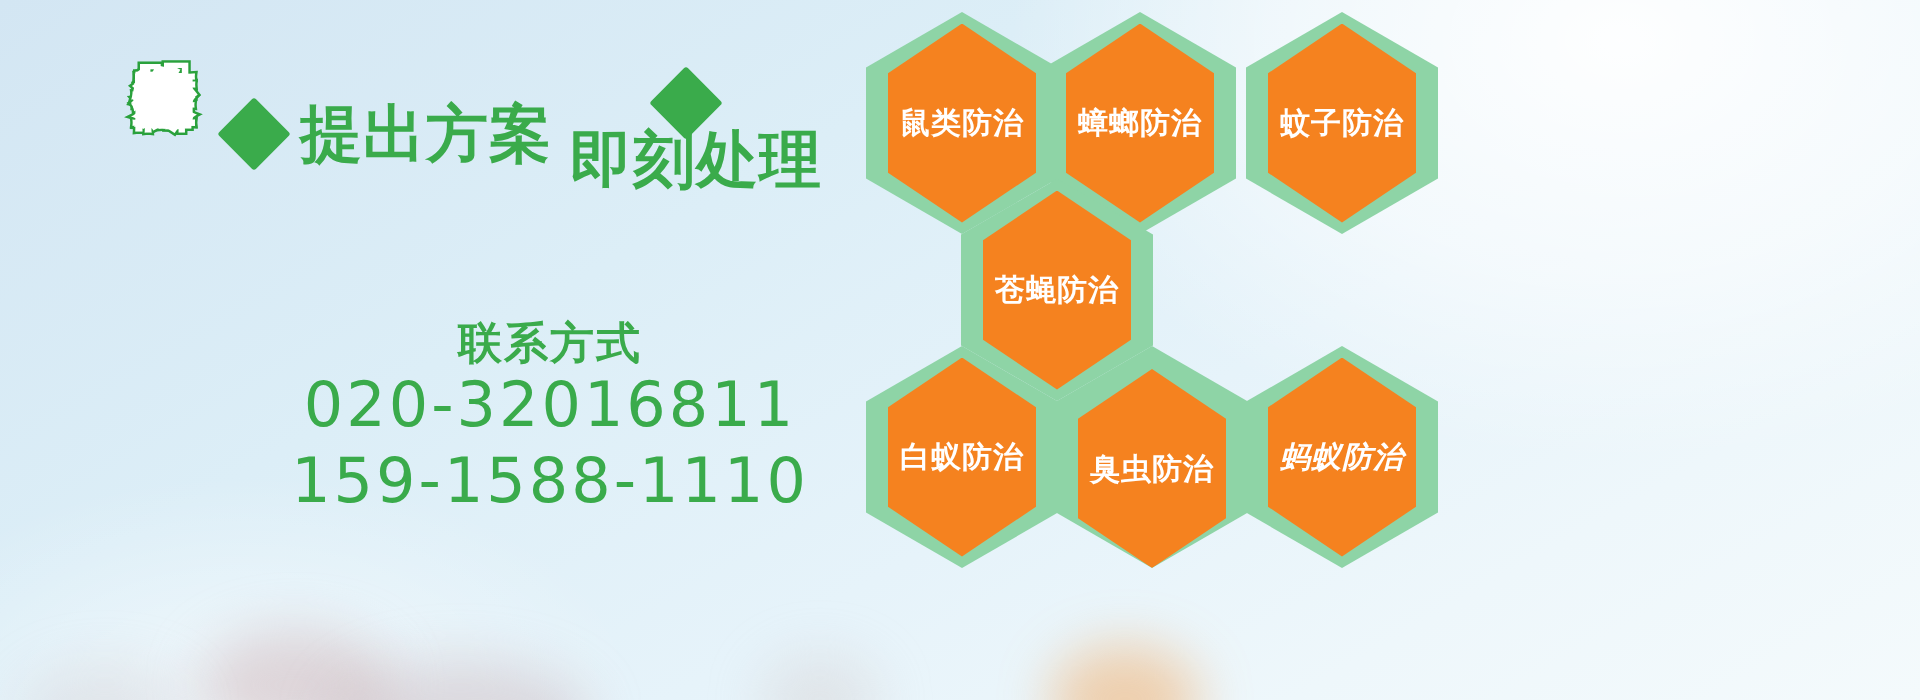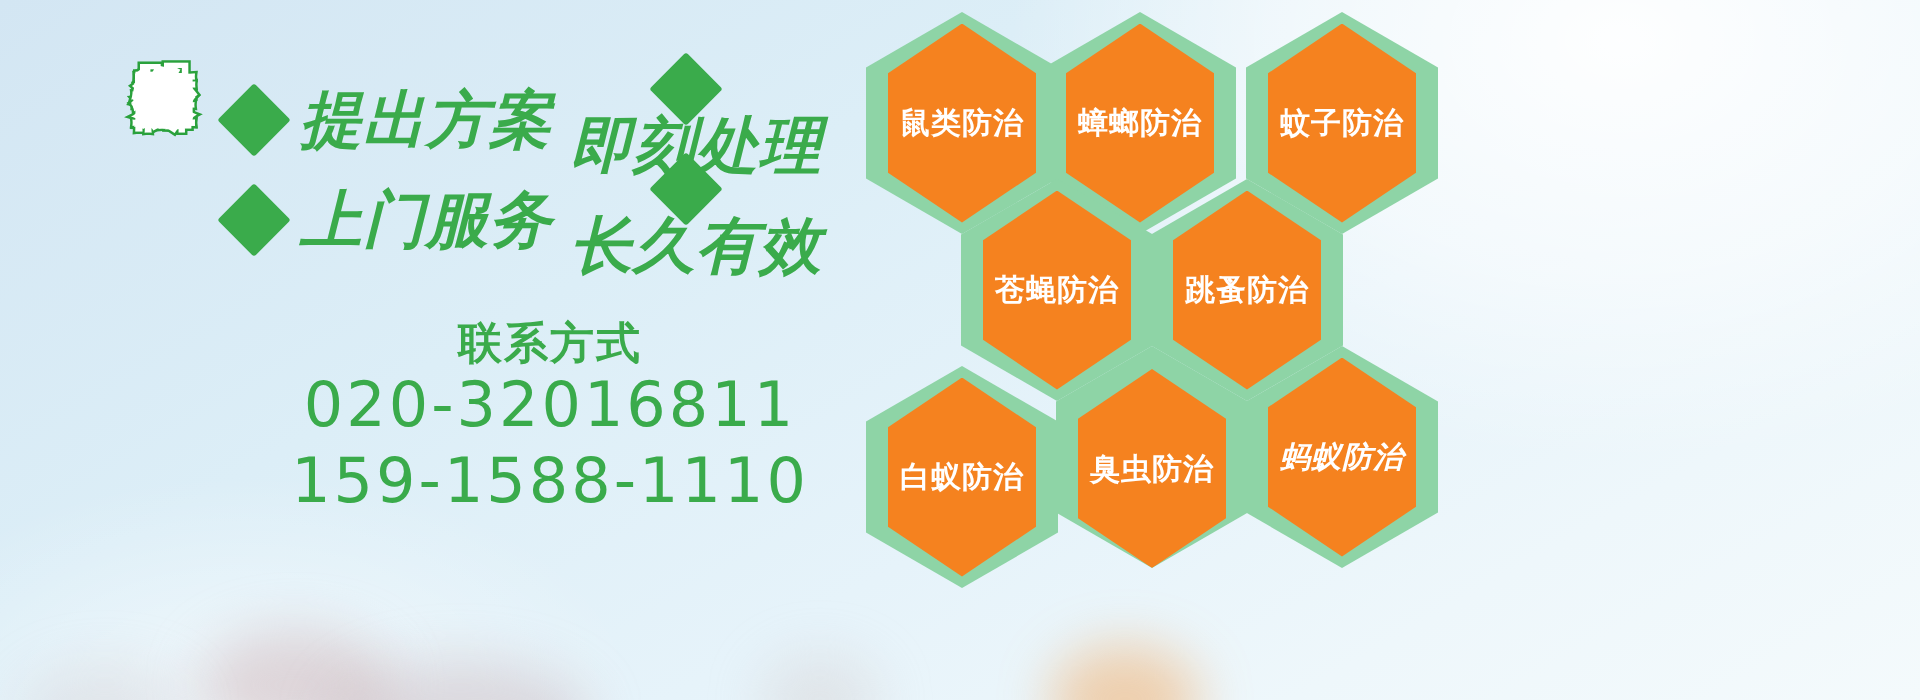--- a/index.html
+++ b/index.html
@@ -40,23 +40,22 @@
     line-height:0.98;
     letter-spacing:0px;
     color:#ffffff;
     -webkit-text-stroke:5px #2aa13c;
     paint-order:stroke fill;
     white-space:nowrap;
   }
 
   
   #features {
-    position:absolute; left:228px; top:70px;
+    position:absolute; left:228px; top:84px;
     width:640px;
-    font-style:italic;
   }
   .feature-row { display:flex; align-items:center; height:100px; }
   .feature-item { display:flex; align-items:center; }
   .feature-item + .feature-item { margin-left:18px;flex-direction:column; }
   .diamond {
     width:52px; height:52px;
     background:#3aab4b;
     transform:rotate(45deg);
     flex:0 0 auto;
     margin-right:20px;
@@ -121,30 +120,20 @@
     <div class="feature-row">
       <div class="feature-item">
         <span class="diamond"></span>
         <span class="feature-label">提出方案</span>
       </div>
       <div class="feature-item">
         <span class="diamond"></span>
         <span class="feature-label">即刻处理</span>
       </div>
     </div>
-    <div class="feature-row">
-      <div class="feature-item">
-        <span class="diamond"></span>
-        <span class="feature-label">上门服务</span>
-      </div>
-      <div class="feature-item">
-        <span class="diamond"></span>
-        <span class="feature-label">长久有效</span>
-      </div>
-    </div>
   </div>
 
   <div id="contact">
     <div id="contact-heading">联系方式</div>
     <div class="phone">020-32016811</div>
     <div class="phone">159-1588-1110</div>
   </div>
 
   <div id="honeycomb">
 
@@ -165,27 +154,22 @@
         <span class="hex-label">蚊子防治</span>
       </div>
     </div>
 
     <div class="hex" style="left:99px;  top:179px;">
       <div class="hex-inner">
         <span class="hex-label">苍蝇防治</span>
       </div>
     </div>
 
-    <div class="hex" style="left:289px; top:179px;">
-      <div class="hex-inner">
-        <span class="hex-label">跳蚤防治</span>
-      </div>
-    </div>
 
-    <div class="hex" style="left:4px;   top:366px;">
+    <div class="hex" style="left:4px;   top:346px;">
       <div class="hex-inner">
         <span class="hex-label">白蚁防治</span>
       </div>
     </div>
 
     <div class="hex" style="left:194px; top:346px;align-items:flex-end;">
       <div class="hex-inner">
         <span class="hex-label">臭虫防治</span>
       </div>
     </div>

